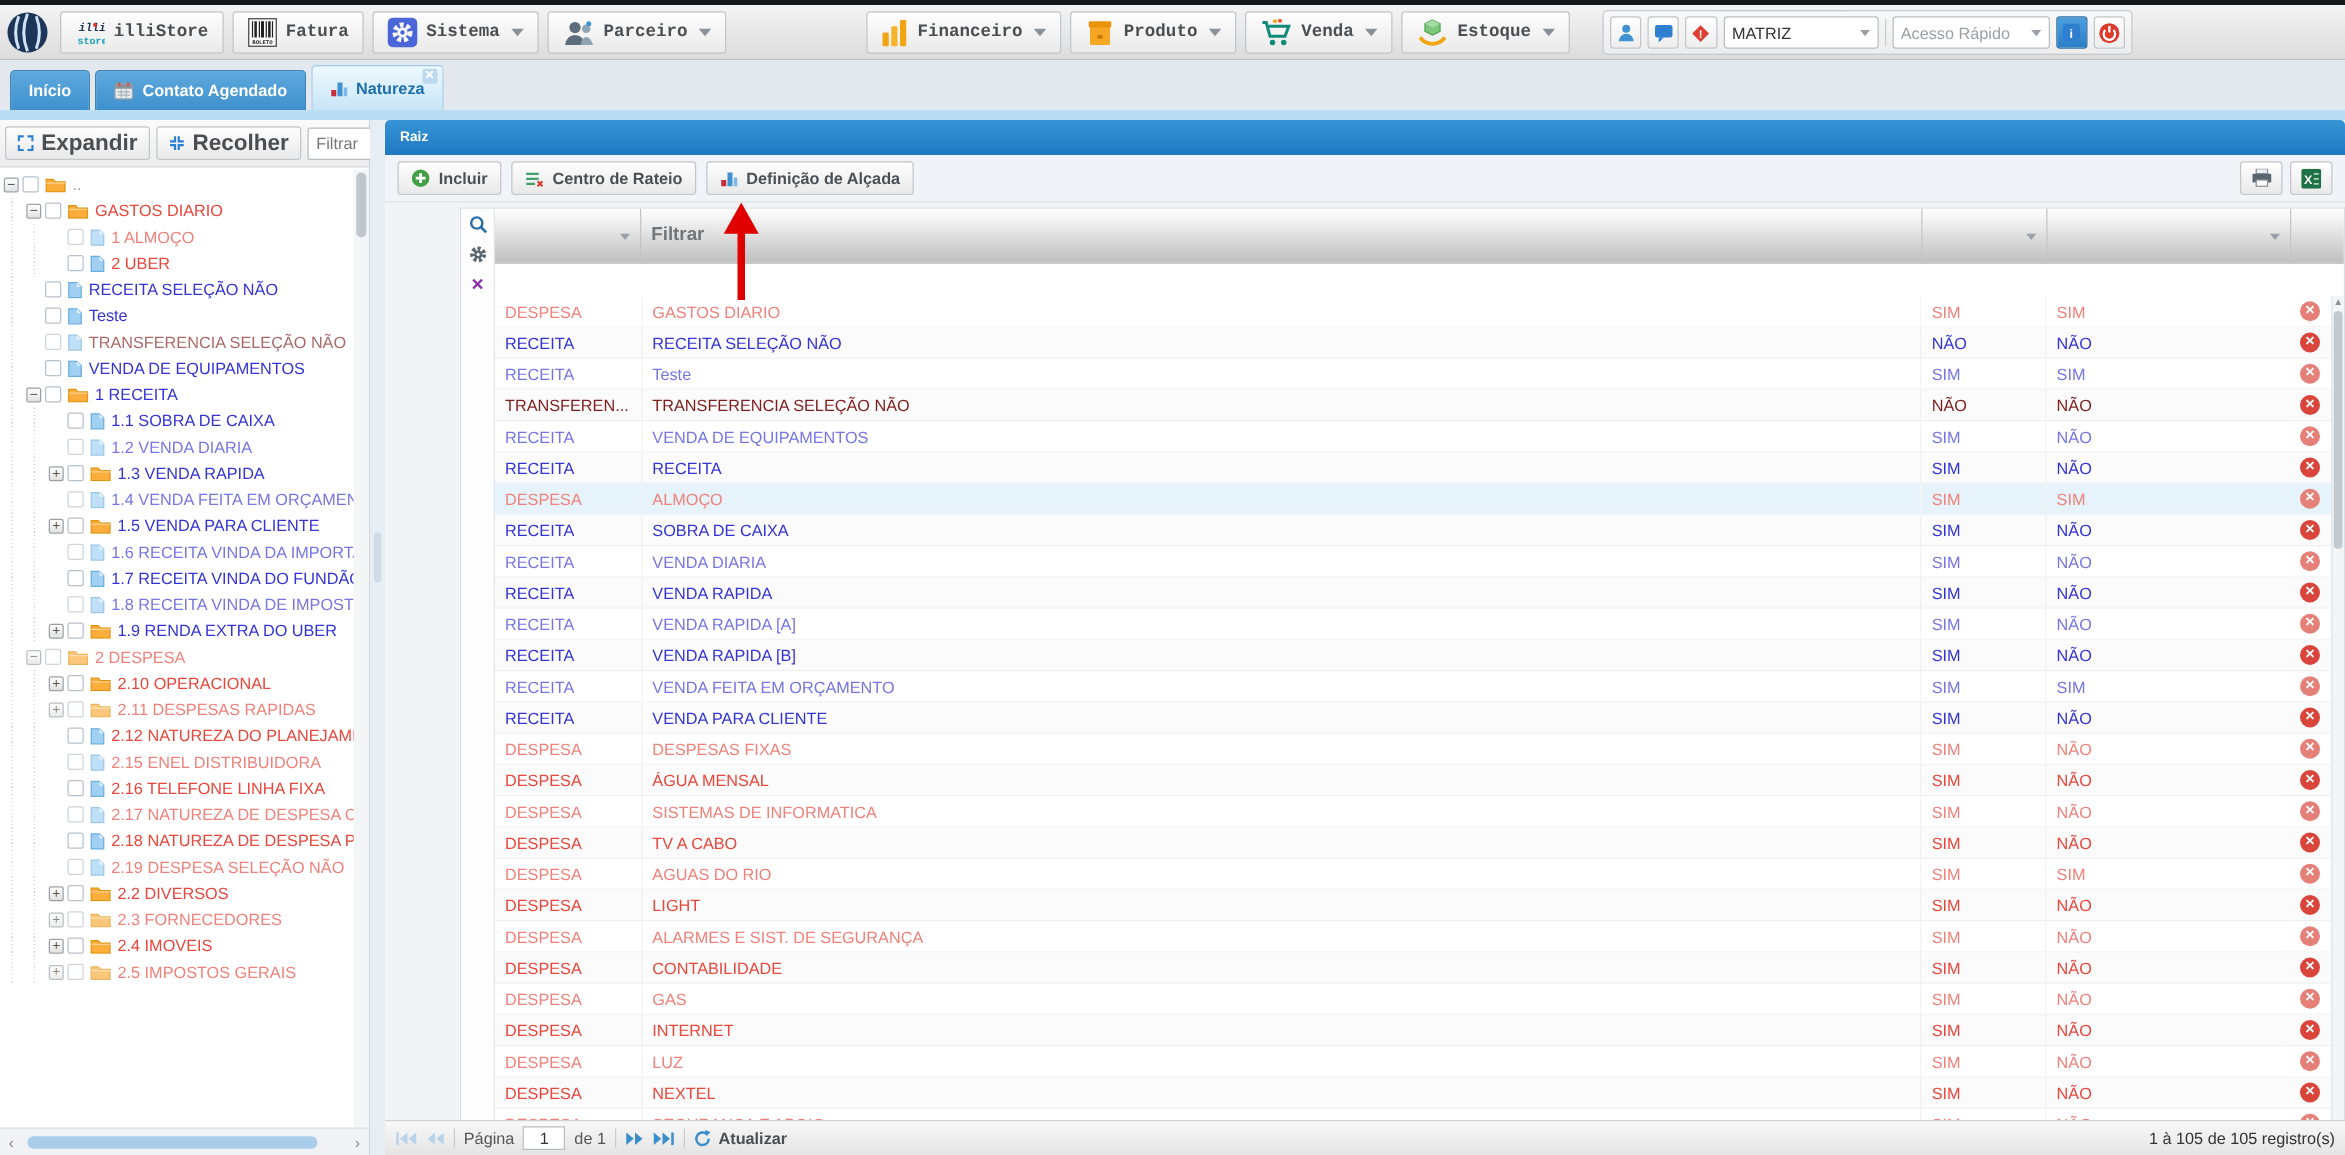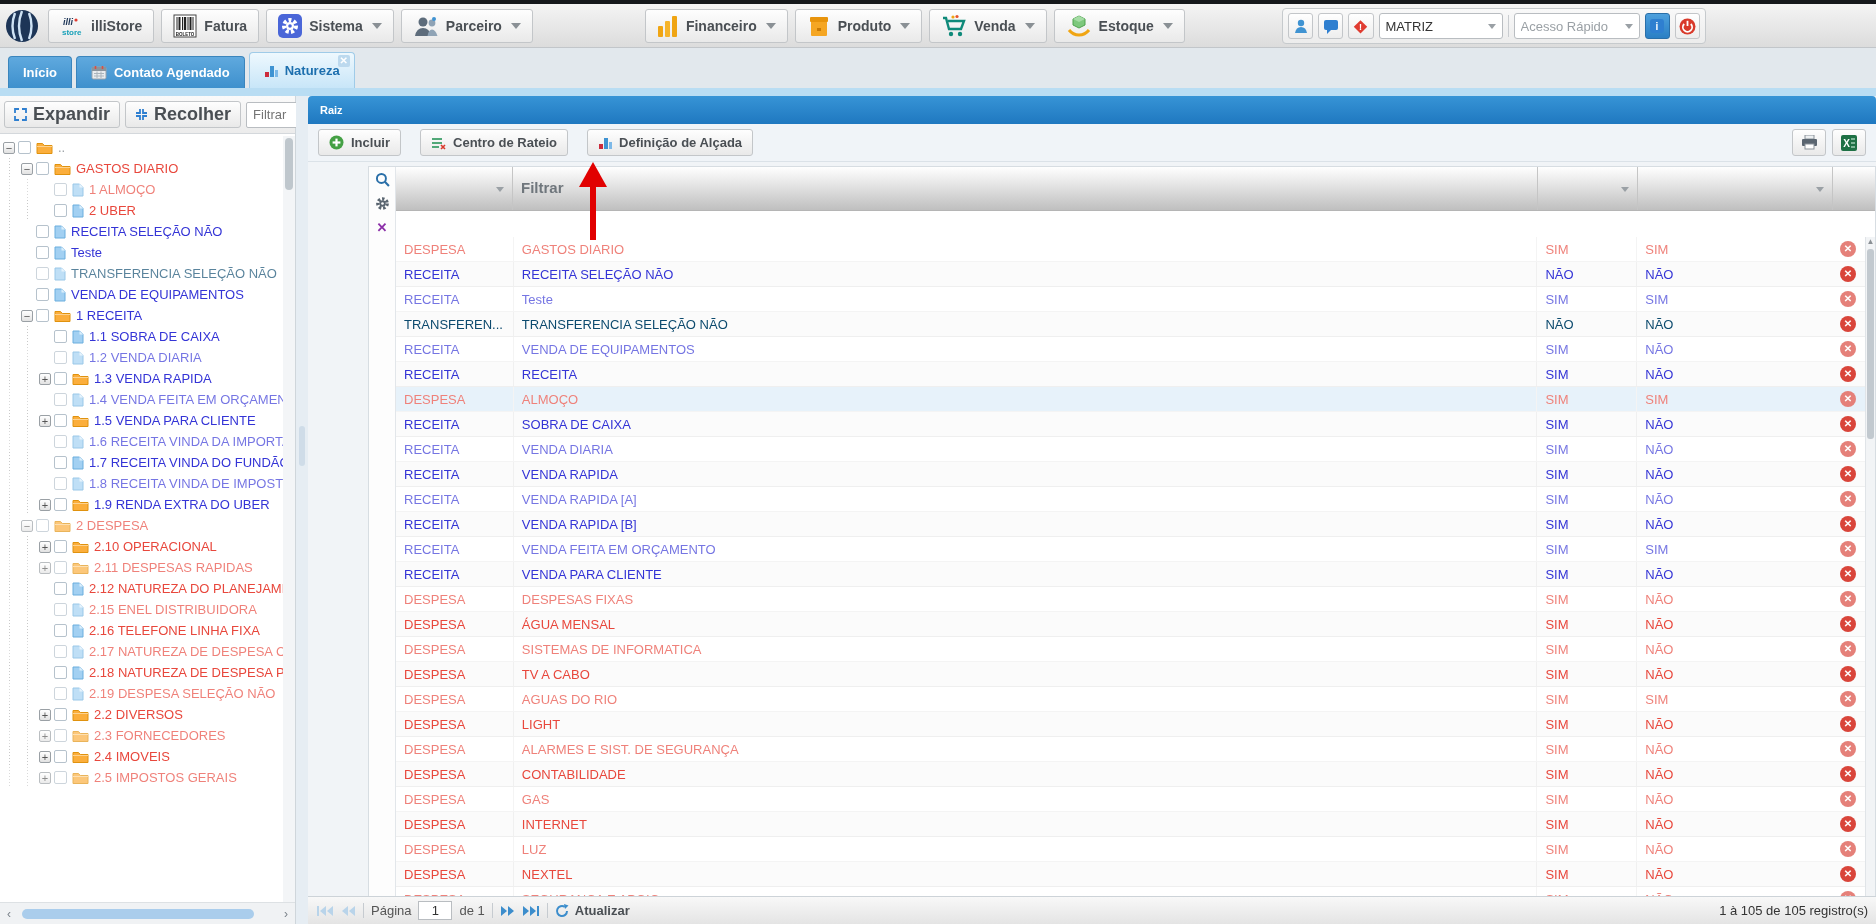--- a/index.html
+++ b/index.html
@@ -58,34 +58,34 @@
   #tree { position:absolute; top:38px; left:0; right:12px; bottom:22px; overflow:hidden; padding-top:3px; }
   .titem { height:21px; display:flex; align-items:center; font-size:13px; white-space:nowrap; cursor:pointer; }
   .tind { width:18px; height:21px; flex:none;
     background:repeating-linear-gradient(to bottom,#c9c9c9 0 1px,transparent 1px 3px); background-size:1px 100%; background-repeat:no-repeat; background-position:9px 0; }
   .texp { width:12px; height:12px; flex:none; margin:0 3px 0 3px; border:1px solid #9aa0a5; border-radius:2px;
     background:linear-gradient(#fff,#e2e2e2); font-size:11px; line-height:10px; text-align:center; color:#555; cursor:pointer; }
   .texp.none { visibility:hidden; }
   .tcheck { width:13px; height:13px; flex:none; border:1px solid #b6c2cc; border-radius:2px; background:#fff; margin-right:5px; cursor:pointer; }
   .ticon { flex:none; margin-right:5px; display:flex; }
   .tlabel { font-weight:normal; }
-  .c-red { color:#e8473c; } .c-blue { color:#3434d6; } .c-black { color:#0c4a6e; } .c-gray { color:#9aa0a5; }
+  .c-red { color:#e8473c; } .c-blue { color:#3434d6; } .c-black { color:#7f1d1d; } .c-gray { color:#9aa0a5; }
   .light { opacity:.68; }
   #treevscroll { position:absolute; top:40px; right:0; width:12px; height:766px; background:#f3f5f7; }
   #treevscroll .thumb { position:absolute; top:2px; left:2px; width:8px; height:52px; border-radius:4px; background:#bfc7cd; }
   #treehscroll { position:absolute; left:0; bottom:0; height:22px; right:0; background:#f0f2f4; border-top:1px solid #dde1e4;
     display:flex; align-items:center; }
   #treehscroll .harr { width:18px; text-align:center; color:#7a828a; font-size:12px; cursor:pointer; }
   #treehscroll .htrack { flex:1; height:12px; position:relative; }
   #treehscroll .hthumb { position:absolute; left:4px; top:1px; height:10px; width:232px; border-radius:5px; background:#aacdec; }
 
   
   #raizhdr { height:28px; background:linear-gradient(#3794d6,#1f78c0); border-radius:4px 4px 0 0;
     display:flex; align-items:center; padding:0 12px; color:#fff; font-size:11px; font-weight:bold; }
-  #maintb { height:38px; background:#f0f4f8; border-bottom:1px solid #dbe2e8; display:flex; align-items:center; gap:19px; padding:0 10px; }
+  #maintb { height:38px; background:#f0f4f8; border-bottom:1px solid #dbe2e8; display:flex; align-items:center; gap:8px; padding:0 10px; }
   .mtbtn { height:27px; padding:0 10px; display:inline-flex; align-items:center; gap:7px;
     background:linear-gradient(#fefefe,#e9e9e9); border:1px solid #c3c6c9; border-radius:3px;
     font-size:13px; font-weight:bold; color:#4a4f54; cursor:pointer; }
   .iconbtn { width:34px; height:27px; display:inline-flex; align-items:center; justify-content:center;
     background:linear-gradient(#fefefe,#e9e9e9); border:1px solid #c3c6c9; border-radius:3px; cursor:pointer; }
 
   #grid { position:absolute; top:70px; left:60px; width:1508px; bottom:28px; background:#fff; border:1px solid #d7dde2; border-bottom:none; }
   #ghead { display:flex; height:26px; background:#e9f3fb; border-bottom:1px solid #cdd6dd; }
   .gh { font-size:13px; font-weight:bold; color:#222; display:flex; align-items:center; padding:0 8px;
     border-right:1px solid #d2dae0; position:relative; }
@@ -128,21 +128,21 @@
 
 <div id="topstrip"></div>
 
 <div id="topbar">
   <svg class="logo" viewBox="0 0 38 38">
     <circle cx="19" cy="19" r="16" fill="#1d3557"></circle>
     <path d="M12 6 q-5 13 0 26" stroke="#cfe3f5" stroke-width="2.4" fill="none"></path>
     <path d="M19 4 q-6 15 0 30" stroke="#cfe3f5" stroke-width="2.4" fill="none"></path>
     <path d="M26 6 q5 13 0 26" stroke="#cfe3f5" stroke-width="2.4" fill="none"></path>
   </svg>
-  <span id="menubar" style="display:flex;align-items:flex-end;">
+  <span id="menubar" style="display:flex;align-items:flex-end;font-family:Liberation Mono, monospace;">
       <span class="menubtn">
         <span style="display:flex">
           <svg width="24" height="22" viewBox="0 0 24 22">
             <text x="3" y="10" font-size="9" font-weight="bold" fill="#1d3557" font-style="italic">illi</text>
             <circle cx="16" cy="5" r="1.6" fill="#e03c31"></circle>
             <text x="2" y="20" font-size="8" font-weight="bold" fill="#18a0b8">store</text>
           </svg>
         </span>
         <span>illiStore</span>
       </span>

